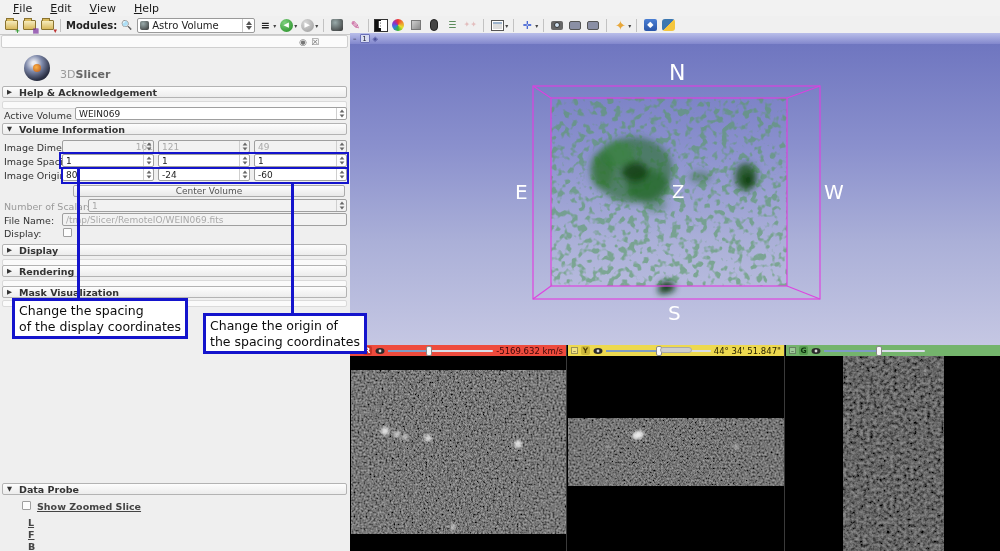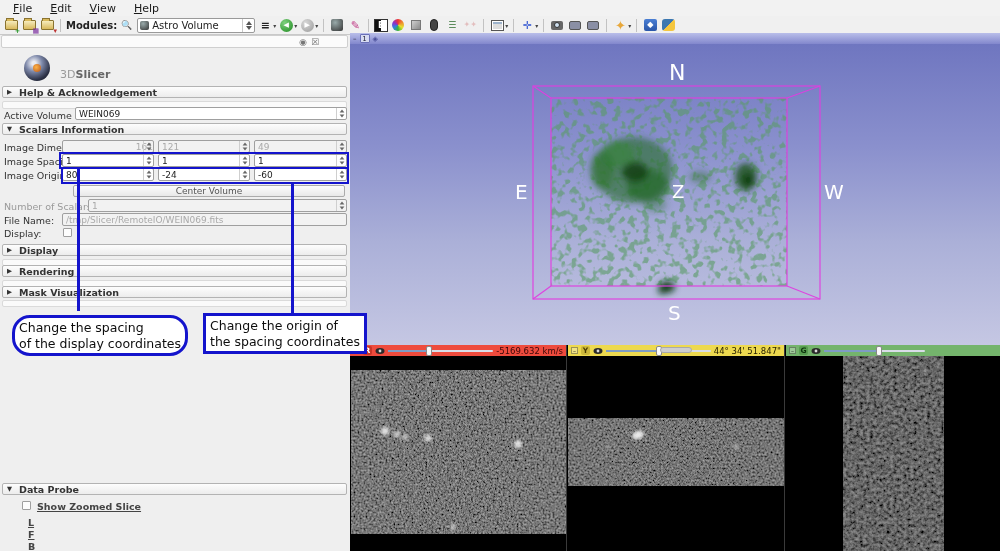--- a/index.html
+++ b/index.html
@@ -226,21 +226,21 @@
     <div class="spin" style="top:72px;left:75px;width:272px;">
       <span>WEIN069</span>
       <span class="sp-ar">
           <span class="tri-up"></span>
           <span class="tri-dn"></span>
         </span>
     </div>
 
     <div class="sect" style="top:88px;">
       <span class="arr">▼</span>
-      <span>Scalars Information</span>
+      <span>Volume Information</span>
     </div>
 
     <div class="flabel" style="top:107px;">Image Dimensions:</div>
     <div class="spin dis" style="top:105px;left:62px;width:92px;justify-content:flex-end;">
       <span>161</span>
         <span class="sp-ar">
           <span class="tri-up"></span>
           <span class="tri-dn"></span>
         </span>
       </div>
@@ -338,21 +338,21 @@
     </div>
     <div class="thinbar" style="top:245px;height:7px;"></div>
     <div class="sect" style="top:251px;">
       <span class="arr">▶</span>
       <span>Mask Visualization</span>
     </div>
     <div class="thinbar" style="top:265px;height:7px;"></div>
 
     <div class="vline" style="left:77px;top:132px;height:144px;"></div>
     <div class="vline" style="left:291px;top:147px;height:131px;"></div>
-    <div class="note" style="left:12px;top:280px;border-radius:18px;">
+    <div class="note" style="left:12px;top:263px;">
       <div>Change the spacing</div>
       <div>of the display coordinates</div>
     </div>
     <div class="note" style="left:203px;top:278px;">
       <div>Change the origin of</div>
       <div>the spacing coordinates</div>
     </div>
 
     <div class="sect" style="top:448px;">
       <span class="arr">▼</span>

